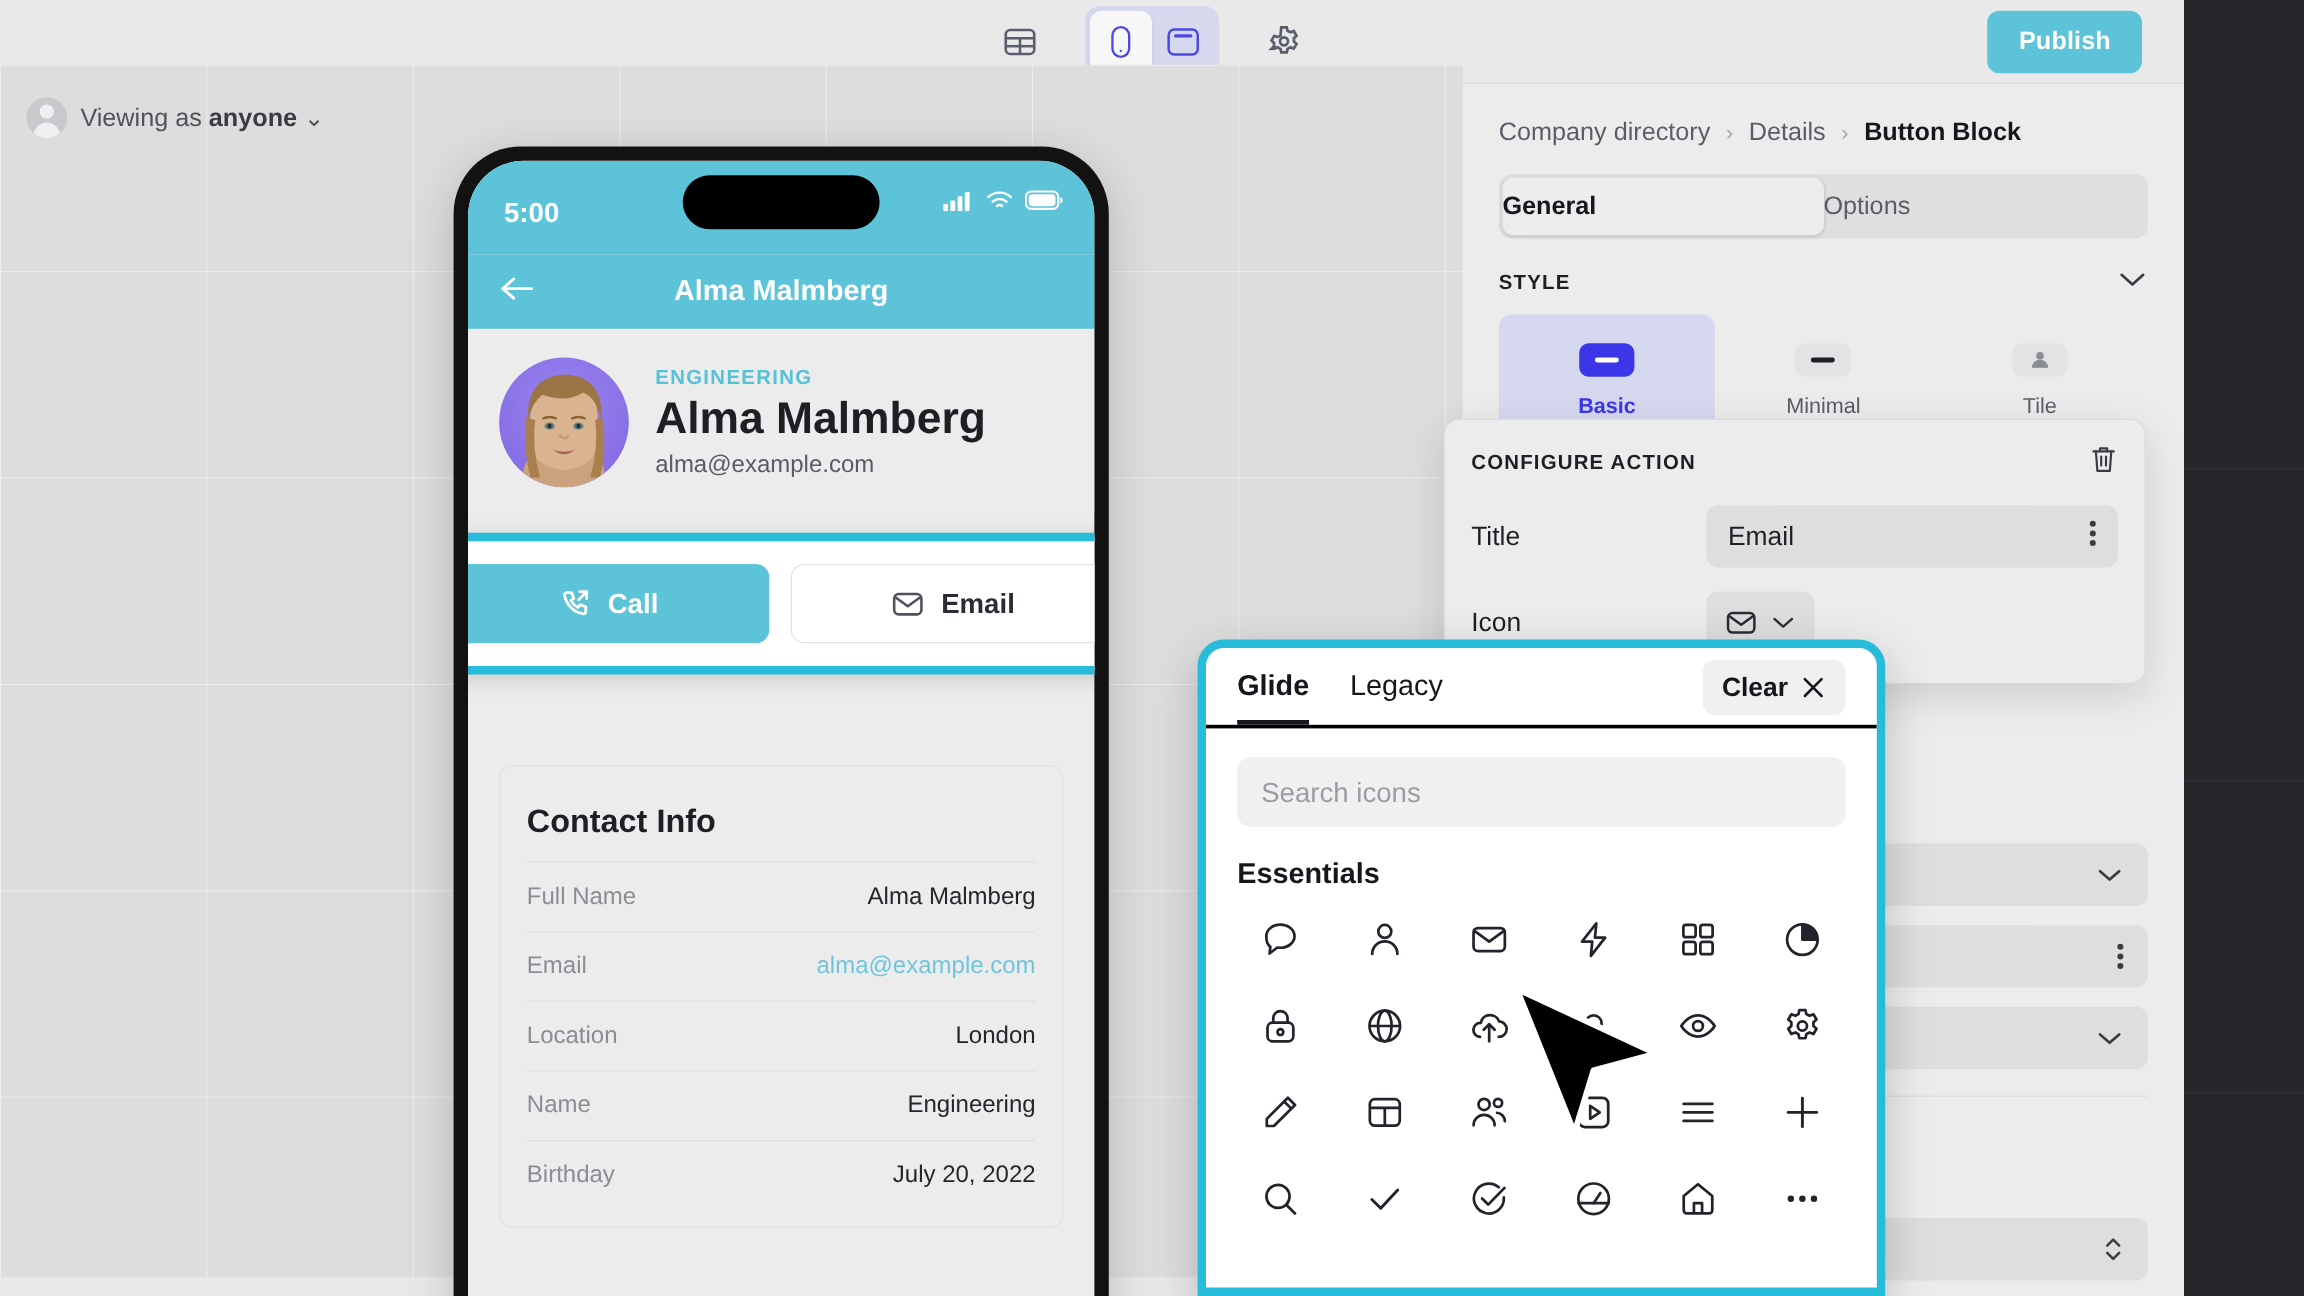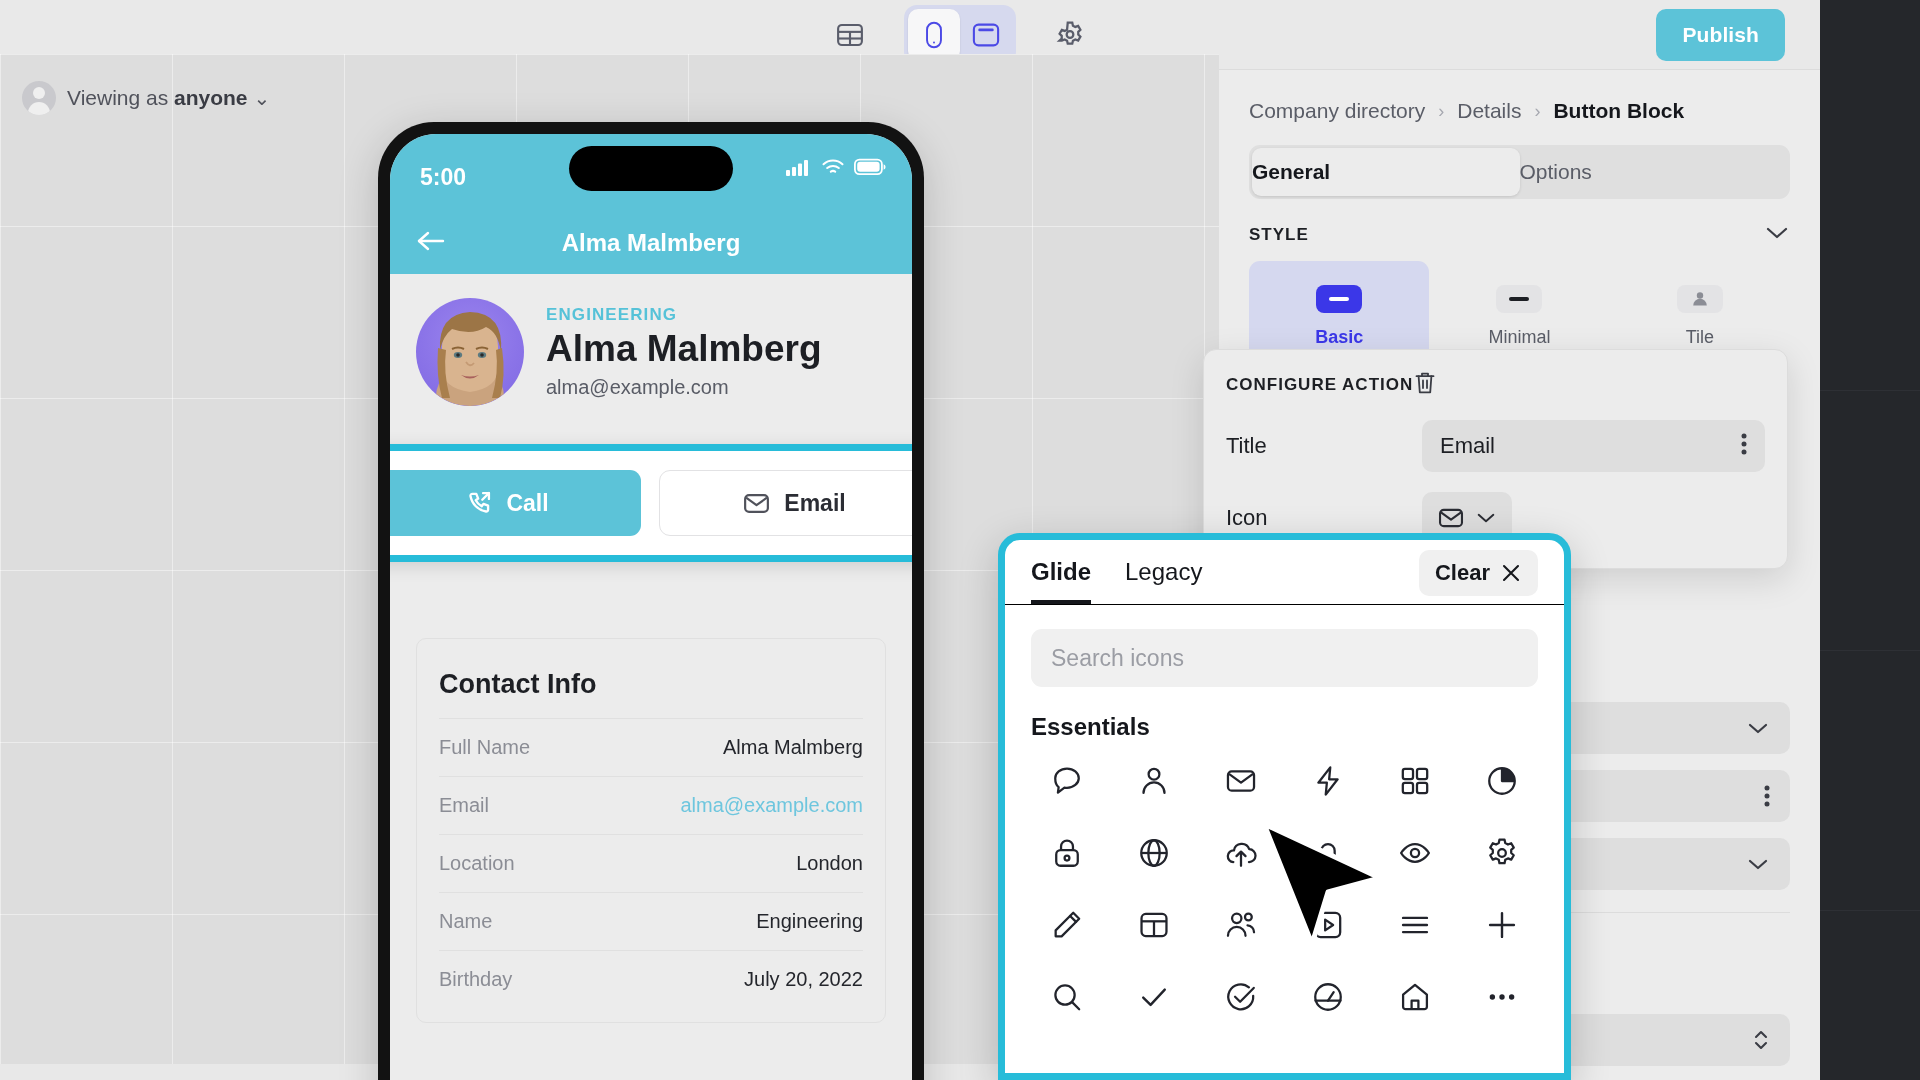--- a/index.html
+++ b/index.html
@@ -201,21 +201,21 @@
     padding-right:20px;
   }
 
   
   .cfg{
     position:absolute; left:1203px; top:349px; width:585px;
     background:#ececec; border:1px solid #dcdcdc; border-radius:13px;
     box-shadow:0 10px 34px rgba(0,0,0,.13); padding:20px 22px 24px 22px;
     z-index:25;
   }
-  .cfg-head{ display:flex; align-items:center; }
+  .cfg-head{ display:flex; align-items:center; justify-content:space-between; }
   .cfg-head .t{ font-size:17px; font-weight:700; letter-spacing:1px; color:#1d1f24; }
   .cfg-row{ display:flex; align-items:center; margin-top:20px; }
   .cfg-row .lab{ width:196px; font-size:22px; color:#1d1f24; }
   .cfg-input{
     flex:1; height:52px; background:#dedede; border-radius:10px;
     display:flex; align-items:center; padding:0 18px; cursor:text;
     position:relative;
   }
   .cfg-input .val{ font-size:22px; color:#1d1f24; }
   .cfg-input .kebab{ position:absolute; right:18px; top:50%; transform:translateY(-50%); }
@@ -226,21 +226,21 @@
 
   
   .picker{
     position:absolute; left:998px; top:533px; width:573px; height:547px;
     background:#ffffff; border:7px solid #27bcd9;
     border-radius:22px 22px 0 0; z-index:40; overflow:hidden;
     box-shadow:0 12px 40px rgba(0,0,0,.2);
   }
   .pk-tabs{
     display:flex; align-items:center; padding:18px 26px 0 26px;
-    border-bottom:1px solid #000000; position:relative;
+    border-bottom:3px solid #000000; position:relative;
   }
   .pk-tab{ font-size:24px; color:#15171c; padding:0 0 18px 0; margin-right:34px; cursor:pointer; }
   .pk-tab.on{ font-weight:700; box-shadow:inset 0 -4px 0 #15171c; }
   .clear-btn{
     position:absolute; right:26px; top:10px;
     background:#f0f0f0; border-radius:10px; padding:10px 16px;
     display:flex; align-items:center; gap:10px; cursor:pointer;
     font-size:22px; font-weight:700; color:#15171c;
   }
   .pk-search{

